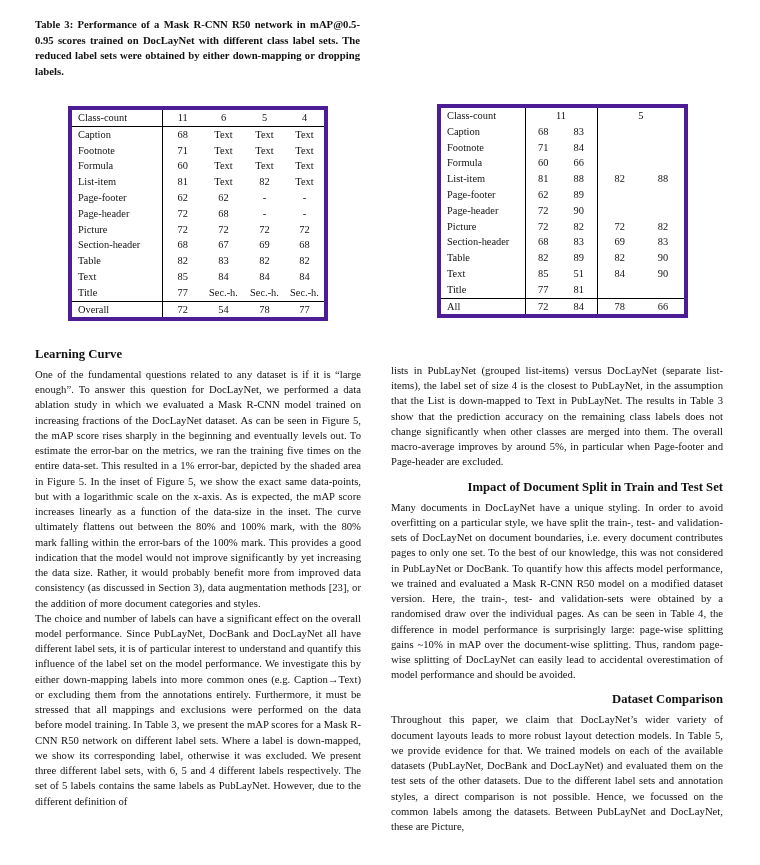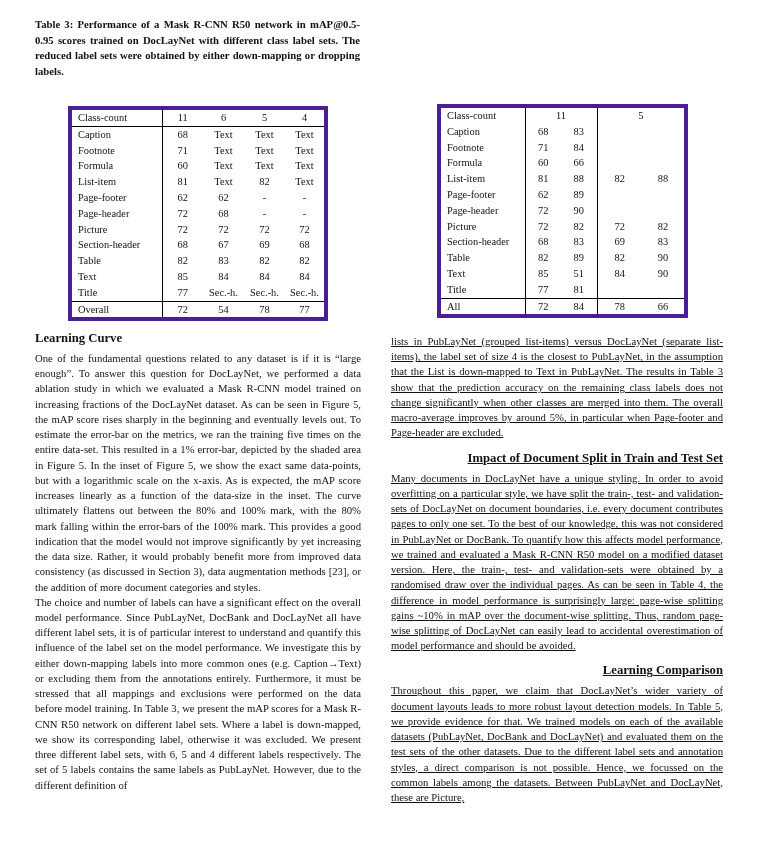--- a/index.html
+++ b/index.html
@@ -56,23 +56,24 @@
   #table4 tbody td:nth-child(3) { border-right:1px solid #000; }
   #table4 tfoot td { border-top:1px solid #000; }
   #table4 tfoot td:nth-child(3) { border-right:1px solid #000; }
 
   
   .colflow {
     position:absolute;
     text-align:justify;
     font-size:10.7px;
     line-height:15.23px;
+    margin-top:16px;
   }
   #leftcol  { left:35px;  top:330px; width:326px; }
-  #rightcol { left:391px; top:334px; width:332px;text-decoration:underline; }
+  #rightcol { left:391px; top:347px; width:332px; }
   .colflow p { margin:0; }
   h2.sec {
     font-size:12.7px;
     font-weight:bold;
     text-align:left;
     margin:0 0 5px 0;
     line-height:16px;
   }
   h2.sec.later { margin-top:9px;text-align:right; }
 </style>
@@ -299,17 +300,17 @@
   <div id="leftcol" class="colflow">
     <h2 class="sec">Learning Curve</h2>
     <p>One of the fundamental questions related to any dataset is if it is “large enough”. To answer this question for DocLayNet, we performed a data ablation study in which we evaluated a Mask R-CNN model trained on increasing fractions of the DocLayNet dataset. As can be seen in Figure 5, the mAP score rises sharply in the beginning and eventually levels out. To estimate the error-bar on the metrics, we ran the training five times on the entire data-set. This resulted in a 1% error-bar, depicted by the shaded area in Figure 5. In the inset of Figure 5, we show the exact same data-points, but with a logarithmic scale on the x-axis. As is expected, the mAP score increases linearly as a function of the data-size in the inset. The curve ultimately flattens out between the 80% and 100% mark, with the 80% mark falling within the error-bars of the 100% mark. This provides a good indication that the model would not improve significantly by yet increasing the data size. Rather, it would probably benefit more from improved data consistency (as discussed in Section 3), data augmentation methods [23], or the addition of more document categories and styles.</p>
     <p>The choice and number of labels can have a significant effect on the overall model performance. Since PubLayNet, DocBank and DocLayNet all have different label sets, it is of particular interest to understand and quantify this influence of the label set on the model performance. We investigate this by either down-mapping labels into more common ones (e.g. Caption→Text) or excluding them from the annotations entirely. Furthermore, it must be stressed that all mappings and exclusions were performed on the data before model training. In Table 3, we present the mAP scores for a Mask R-CNN R50 network on different label sets. Where a label is down-mapped, we show its corresponding label, otherwise it was excluded. We present three different label sets, with 6, 5 and 4 different labels respectively. The set of 5 labels contains the same labels as PubLayNet. However, due to the different definition of</p>
   </div>
 
   <div id="rightcol" class="colflow">
     <p>lists in PubLayNet (grouped list-items) versus DocLayNet (separate list-items), the label set of size 4 is the closest to PubLayNet, in the assumption that the List is down-mapped to Text in PubLayNet. The results in Table 3 show that the prediction accuracy on the remaining class labels does not change significantly when other classes are merged into them. The overall macro-average improves by around 5%, in particular when Page-footer and Page-header are excluded.</p>
     <h2 class="sec later">Impact of Document Split in Train and Test Set</h2>
     <p>Many documents in DocLayNet have a unique styling. In order to avoid overfitting on a particular style, we have split the train-, test- and validation-sets of DocLayNet on document boundaries, i.e. every document contributes pages to only one set. To the best of our knowledge, this was not considered in PubLayNet or DocBank. To quantify how this affects model performance, we trained and evaluated a Mask R-CNN R50 model on a modified dataset version. Here, the train-, test- and validation-sets were obtained by a randomised draw over the individual pages. As can be seen in Table 4, the difference in model performance is surprisingly large: page-wise splitting gains ~10% in mAP over the document-wise splitting. Thus, random page-wise splitting of DocLayNet can easily lead to accidental overestimation of model performance and should be avoided.</p>
-    <h2 class="sec later">Learning Comparison</h2>
+    <h2 class="sec later">Dataset Comparison</h2>
     <p>Throughout this paper, we claim that DocLayNet’s wider variety of document layouts leads to more robust layout detection models. In Table 5, we provide evidence for that. We trained models on each of the available datasets (PubLayNet, DocBank and DocLayNet) and evaluated them on the test sets of the other datasets. Due to the different label sets and annotation styles, a direct comparison is not possible. Hence, we focussed on the common labels among the datasets. Between PubLayNet and DocLayNet, these are Picture,</p>
   </div>
 
 </div>
 
 </body></html>

